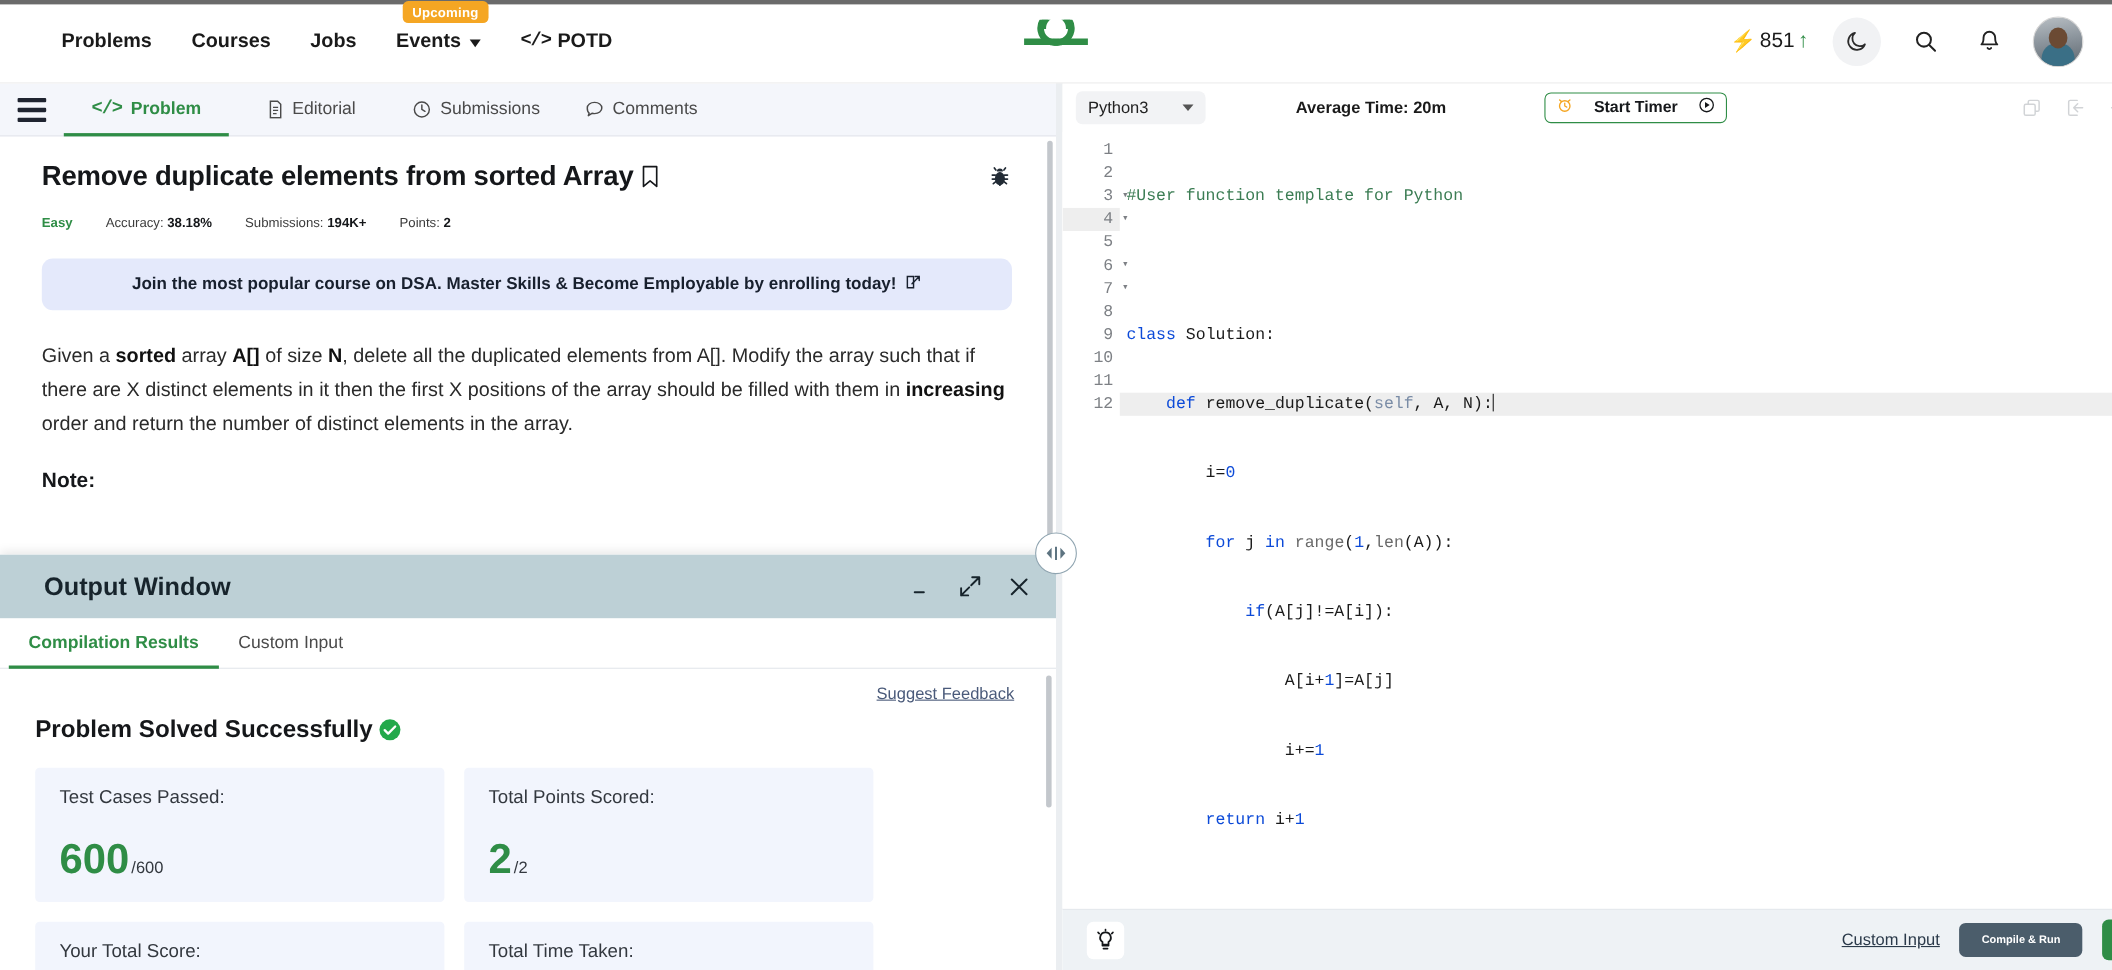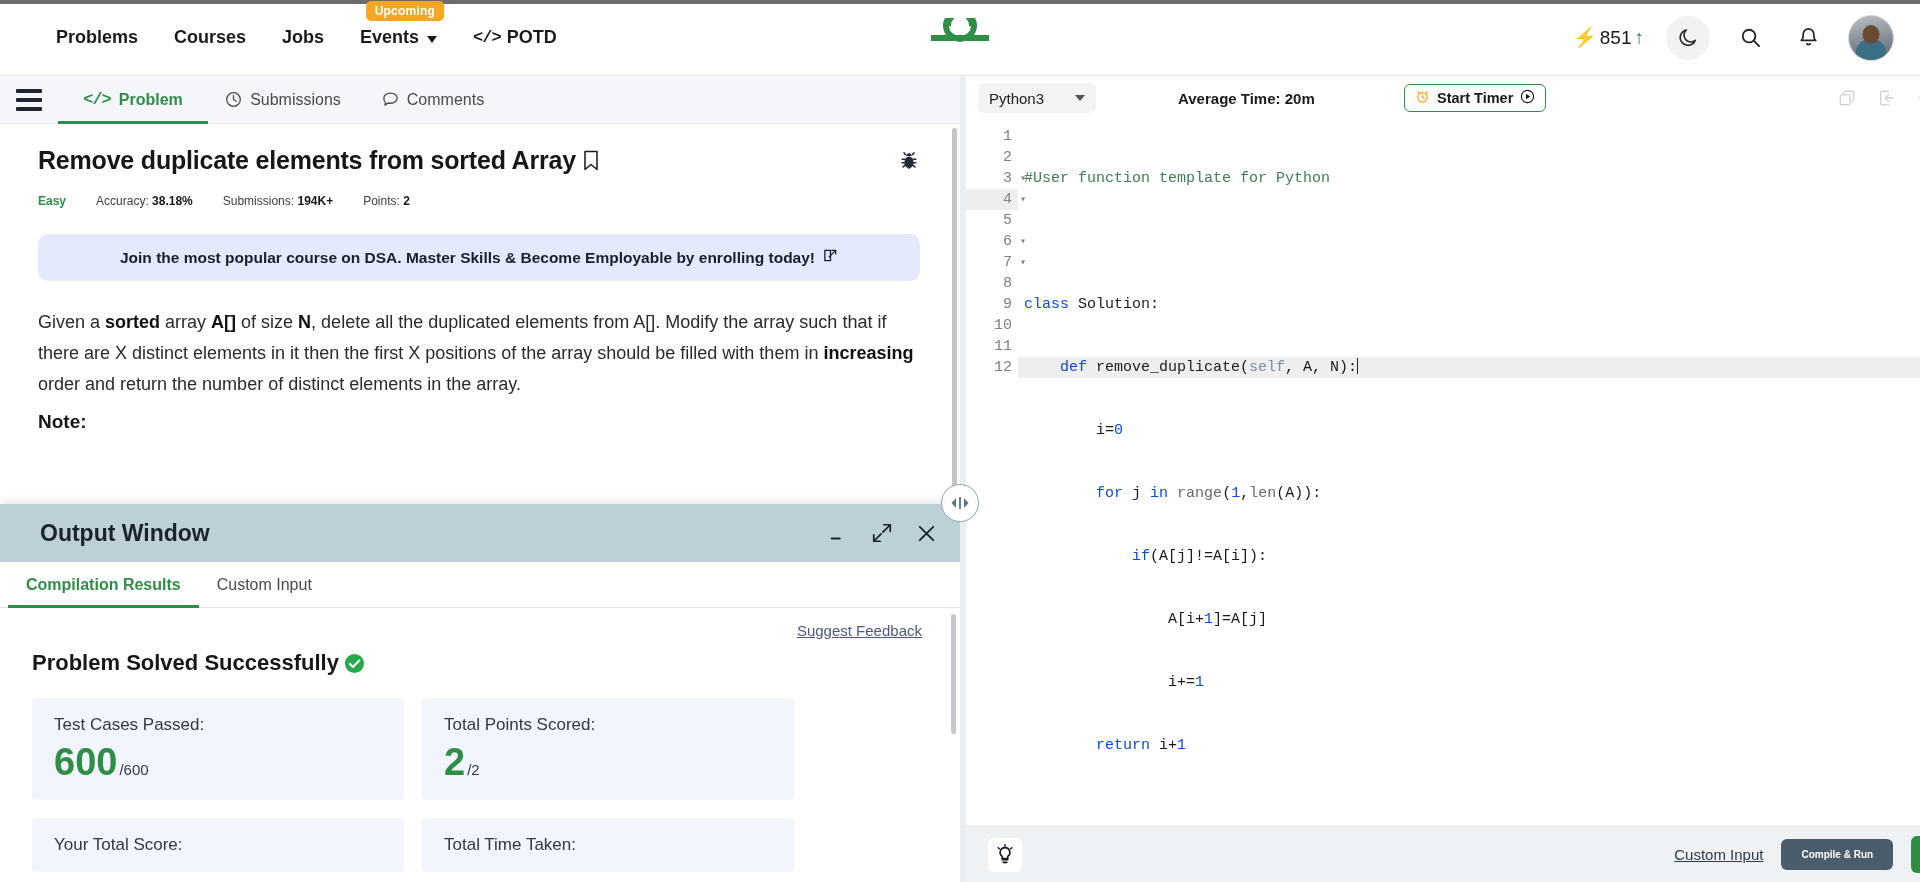--- a/index.html
+++ b/index.html
@@ -108,21 +108,21 @@
   .meta-easy { color: #2f8d46; font-weight: 700; }
   .meta b { color: #15171a; font-weight: 700; }
 
   .promo {
     margin-top: 26px; background: #e4e9fb; border-radius: 10px;
     height: 47px; display: flex; align-items: center; justify-content: center;
     gap: 8px; font-size: 15.5px; font-weight: 700; color: #18202e; cursor: pointer;
   }
   .desc { margin-top: 26px; font-size: 18px; line-height: 1.72; color: #2a2a2a; }
   .desc b { font-weight: 700; color: #111; }
-  .note-h { margin-top: 11px; font-size: 19px; font-weight: 700; color: #15171a; }
+  .note-h { margin-top: 26px; font-size: 19px; font-weight: 700; color: #15171a; }
 
   .left-scroll {
     position: absolute; right: 3px; top: 4px; width: 5px; height: 440px;
     background: #c3c7cc; border-radius: 3px; cursor: pointer;
   }
 
   
   .output-window {
     position: absolute; left: 0; top: 504px; width: 960px; height: 378px;
     background: #fff; border-top-right-radius: 8px;
@@ -145,21 +145,21 @@
   .suggest span { font-size: 15px; color: #4a5a7a; text-decoration: underline; cursor: pointer; }
   .solved {
     margin-top: 10px; font-size: 22px; font-weight: 700; color: #15171a;
     display: flex; align-items: center; gap: 2px;
   }
   .check-ic { display: inline-flex; margin-left: 3px; }
   .cards { margin-top: 22px; display: grid; grid-template-columns: 372px 372px; gap: 18px 18px; }
   .card { background: #f2f5fd; border-radius: 4px; padding: 17px 22px 19px; }
   .card-label { font-size: 17px; color: #33383f; }
   .card-value { margin-top: 8px; display: flex; align-items: baseline; gap: 2px; }
-  .card-big { font-size: 38px; font-weight: 700; color: #2f8d46; line-height: 1; }
+  .card-big { font-size: 38px; font-weight: 700; color: #2f8d46; line-height: 1; margin-top: 20px; }
   .card-small { font-size: 15px; color: #33383f; }
   .card.compact { padding: 17px 22px; }
   .ow-scroll { position:absolute; right: 4px; top: 6px; width: 5px; height: 120px; background:#c3c7cc; border-radius:3px; cursor:pointer; }
 
   
   .divider { position: absolute; left: 960px; top: 76px; width: 6px; height: 806px; background: #ebeef1; cursor: col-resize; }
   .divider-handle {
     position: absolute; left: 941px; top: 484px; width: 38px; height: 38px; border-radius: 50%;
     background: #fff; border: 1.5px solid #8fa4b0; display: flex; align-items: center;
     justify-content: center; gap: 2px; cursor: col-resize; z-index: 20;
@@ -173,21 +173,21 @@
   .ed-top { height: 44px; display: flex; align-items: center; padding: 0 24px 0 12px; gap: 0; position: relative; }
   .lang-select {
     width: 118px; height: 30px; border-radius: 6px; background: #f2f3f5;
     display: flex; align-items: center; justify-content: space-between;
     padding: 0 11px; font-size: 15px; color: #222; cursor: pointer;
   }
   .lang-select .dd { width:0;height:0;border-left:5px solid transparent;border-right:5px solid transparent;border-top:6px solid #555; }
   .avg-time { position:absolute; left: 212px; font-size: 15px; font-weight: 600; color: #1a1a1a; white-space: nowrap; }
   .timer-btn {
     position: absolute; left: 438px; height: 28px; border: 1.5px solid #2f8d46; border-radius: 6px;
-    display: flex; align-items: center; gap: 7px; padding: 0 10px; cursor: pointer; background:#fff;
+    display: flex; align-items: center; gap: 19px; padding: 0 10px; cursor: pointer; background:#fff;
   }
   .timer-btn .tl { font-size: 14.5px; font-weight: 700; color: #15171a; }
   .ed-icons { position: absolute; right: 26px; display: flex; align-items: center; gap: 22px; }
   .ed-icons .ei { cursor: pointer; opacity: .45; display:flex; }
 
   .code-area { flex: 1; display: flex; position: relative; background: #fff; overflow: hidden; }
   .gutter {
     width: 52px; background: #fff; text-align: right; padding-top: 6px;
     font-family: "Liberation Mono", monospace; font-size: 15px; color: #7d8085; user-select:none;
   }
@@ -294,20 +294,29 @@
       <span></span>
       <span></span>
       <span></span>
     </div>
 
     <div class="tab active">
       <span class="ti potd-icon">&lt;/&gt;</span>
       <span>Problem</span>
     </div>
 
+    <div class="tab">
+      <span class="ti">
+        <svg width="15" height="17" viewBox="0 0 16 18">
+          <path d="M3 1h7l3 3v13H3z" fill="none" stroke="#4a4a4a" stroke-width="1.4"></path>
+          <path d="M5.5 7h5M5.5 10h5M5.5 13h3.5" stroke="#4a4a4a" stroke-width="1.2"></path>
+        </svg>
+      </span>
+      <span>Editorial</span>
+    </div>
 
     <div class="tab">
       <span class="ti">
         <svg width="17" height="17" viewBox="0 0 18 18">
           <circle cx="9" cy="9" r="7.2" fill="none" stroke="#4a4a4a" stroke-width="1.4"></circle>
           <path d="M9 4.8V9l3 1.8" stroke="#4a4a4a" stroke-width="1.4" fill="none" stroke-linecap="round"></path>
         </svg>
       </span>
       <span>Submissions</span>
     </div>

